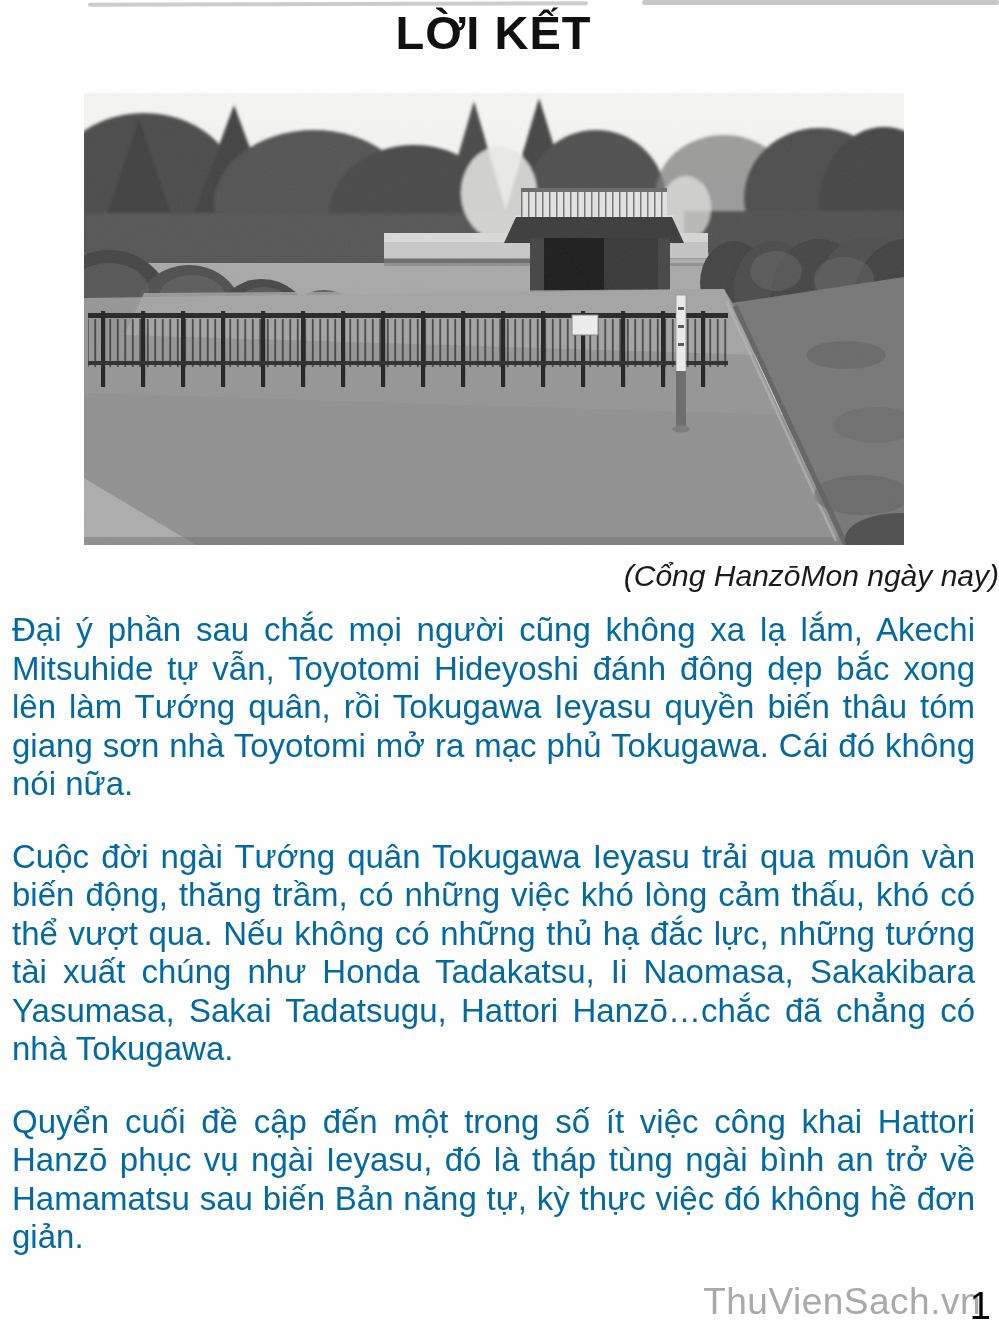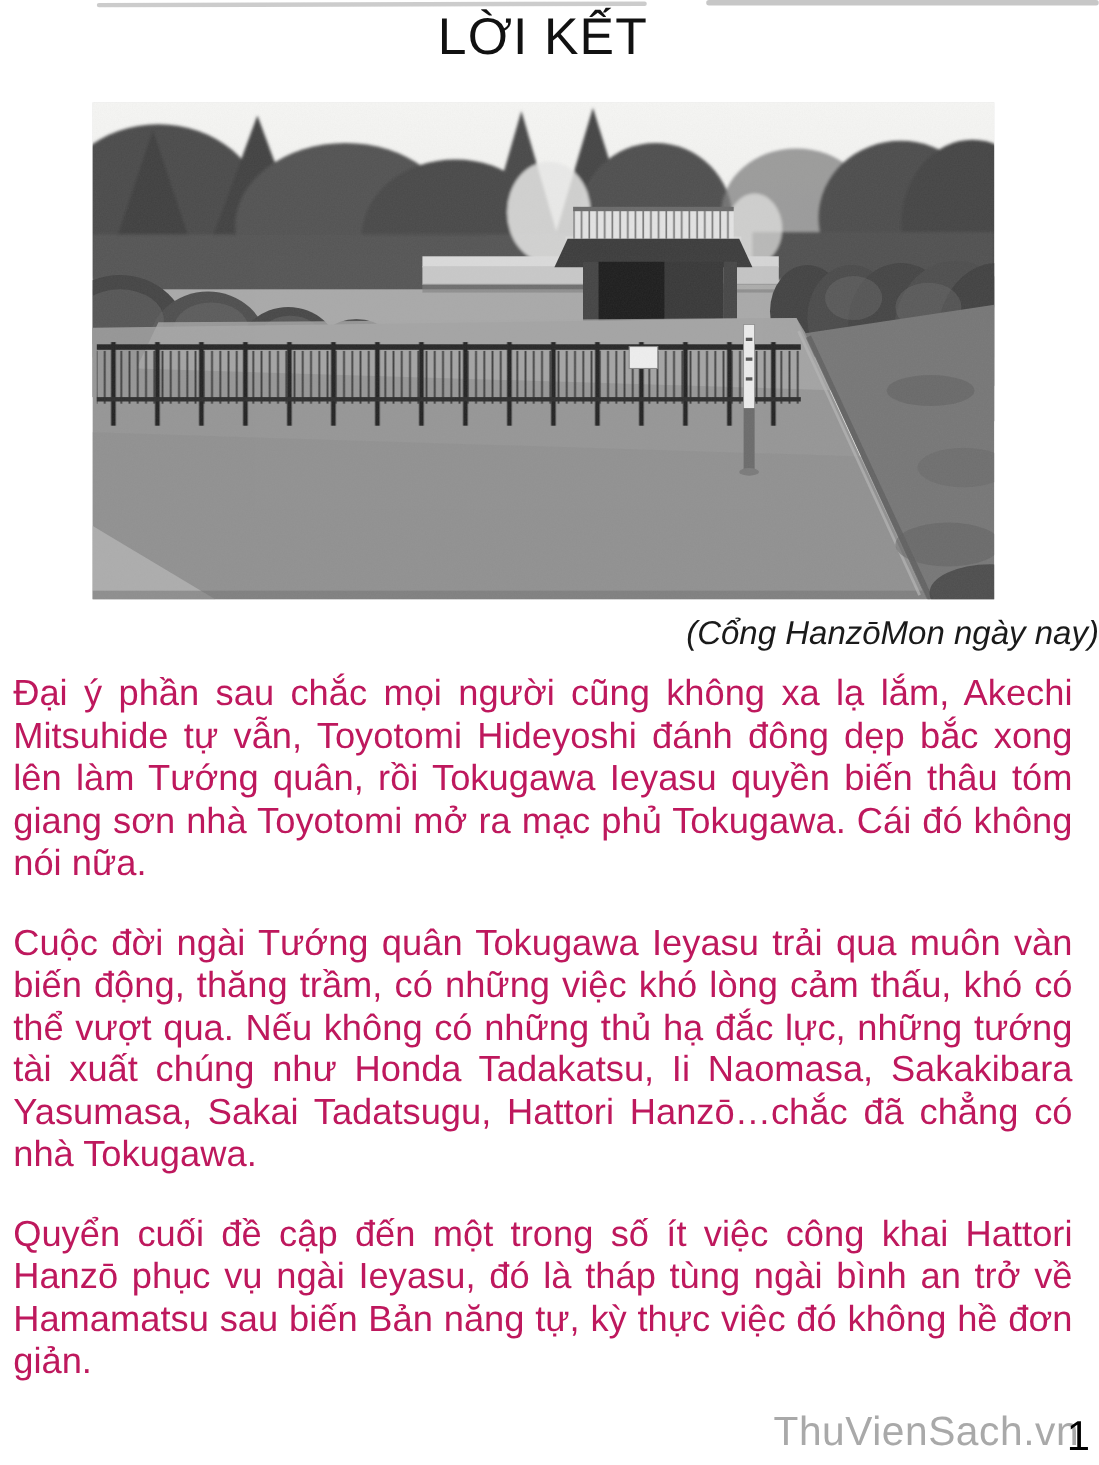--- a/index.html
+++ b/index.html
@@ -11,21 +11,21 @@
     color:#161616;
     overflow:hidden;
   }
   .scan-streak{position:absolute;background:#8f8f8f;border-radius:3px;}
   .scan-streak.s1{top:2px;left:88px;width:500px;height:4px;opacity:.45;transform:rotate(-.15deg);}
   .scan-streak.s2{top:0;left:642px;width:357px;height:5px;opacity:.5;}
   .title{
     margin:6px 12px 0 0;
     text-align:center;
     font-size:47px;line-height:54px;
-    font-weight:400;letter-spacing:1px;
+    font-weight:700;letter-spacing:1px;
     color:#111;
   }
   .photo-figure{margin:0;}
   .photo-frame{
     margin:33px 0 0 84px;
     width:820px;height:452px;
     background:#e9e9e9;
     overflow:hidden;
   }
   .photo-frame svg{display:block;}
@@ -35,21 +35,21 @@
     font-style:italic;
     font-size:30px;line-height:36px;
     color:#1a1a1a;
   }
   .body-text{
     margin-top:17px;
     padding:0 24px 0 12px;
     font-size:33px;
     line-height:38.5px;
     text-align:justify;
-    color:#be185d;
+    color:#0369a1;
   }
   .body-text p{margin:0 0 34px 0;}
   .watermark{
     position:absolute;
     right:18px;bottom:9px;
     font-size:37px;
     letter-spacing:.5px;
     color:#a9a9a9;
     margin-top:36px;
   }

